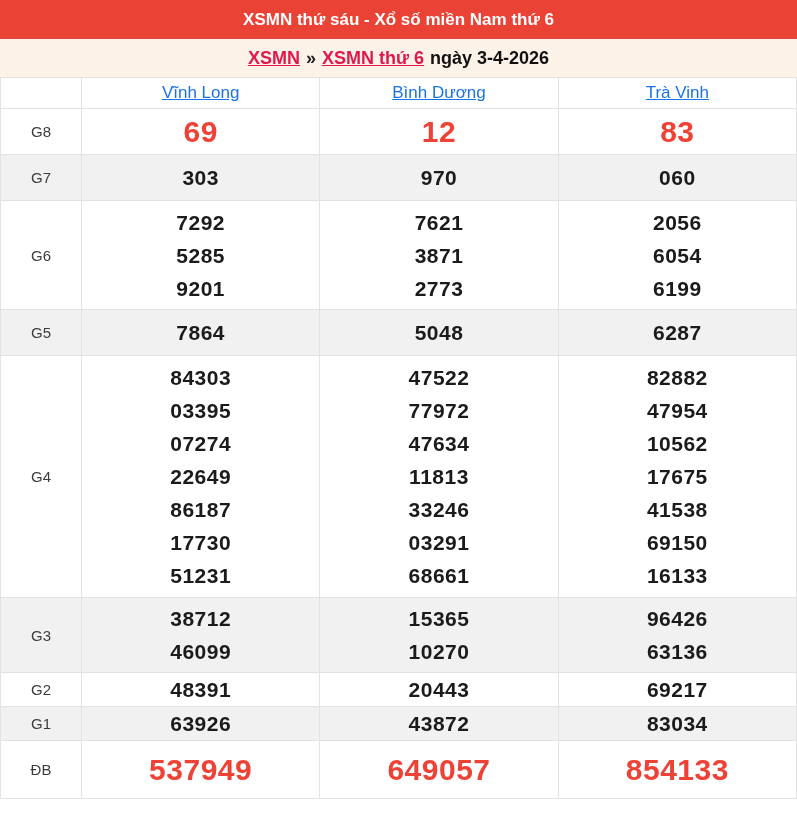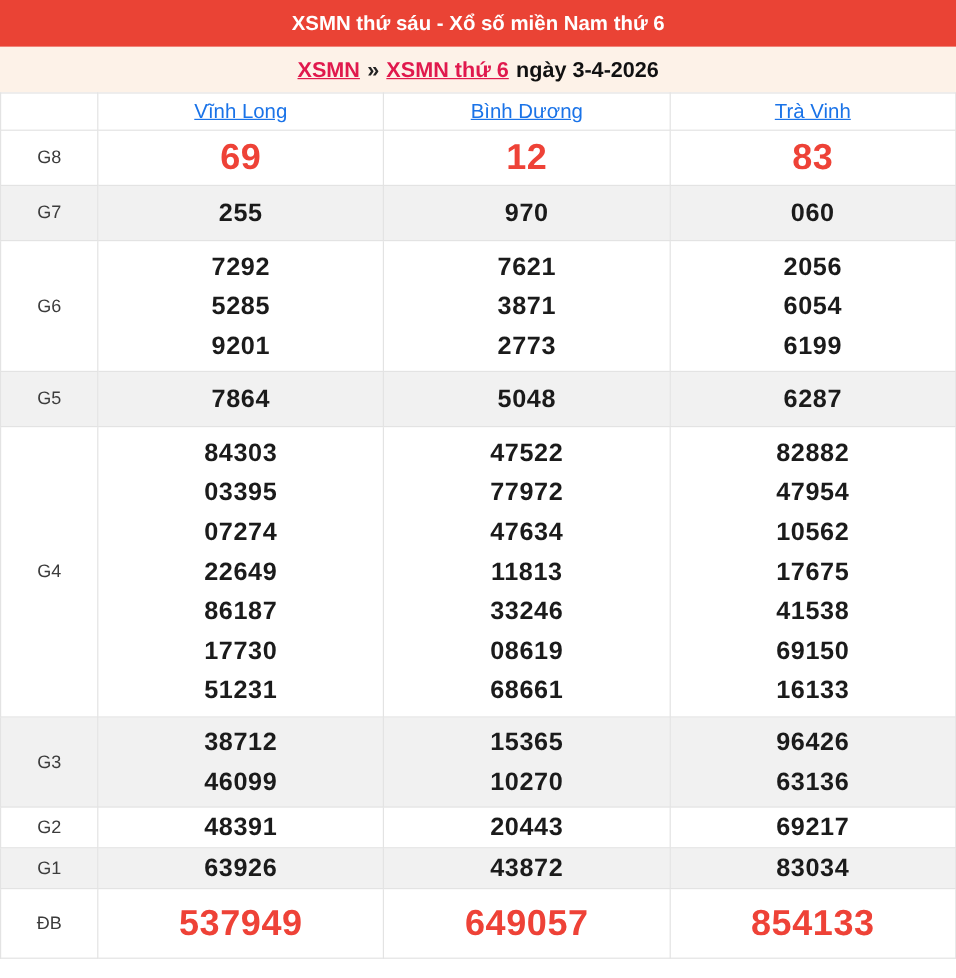--- a/index.html
+++ b/index.html
@@ -129,21 +129,21 @@
           <td>
             <div class="num g8">12</div>
           </td>
           <td>
             <div class="num g8">83</div>
           </td>
         </tr>
         <tr class="shade" style="height: 46px;">
           <td class="rowlabel">G7</td>
           <td>
-            <div class="num">255</div>
+            <div class="num">303</div>
           </td>
           <td>
             <div class="num">970</div>
           </td>
           <td>
             <div class="num">060</div>
           </td>
         </tr>
         <tr style="height: 109px;">
           <td class="rowlabel">G6</td>
@@ -185,21 +185,21 @@
             <div class="num">86187</div>
             <div class="num">17730</div>
             <div class="num">51231</div>
           </td>
           <td>
             <div class="num">47522</div>
             <div class="num">77972</div>
             <div class="num">47634</div>
             <div class="num">11813</div>
             <div class="num">33246</div>
-            <div class="num">08619</div>
+            <div class="num">03291</div>
             <div class="num">68661</div>
           </td>
           <td>
             <div class="num">82882</div>
             <div class="num">47954</div>
             <div class="num">10562</div>
             <div class="num">17675</div>
             <div class="num">41538</div>
             <div class="num">69150</div>
             <div class="num">16133</div>

